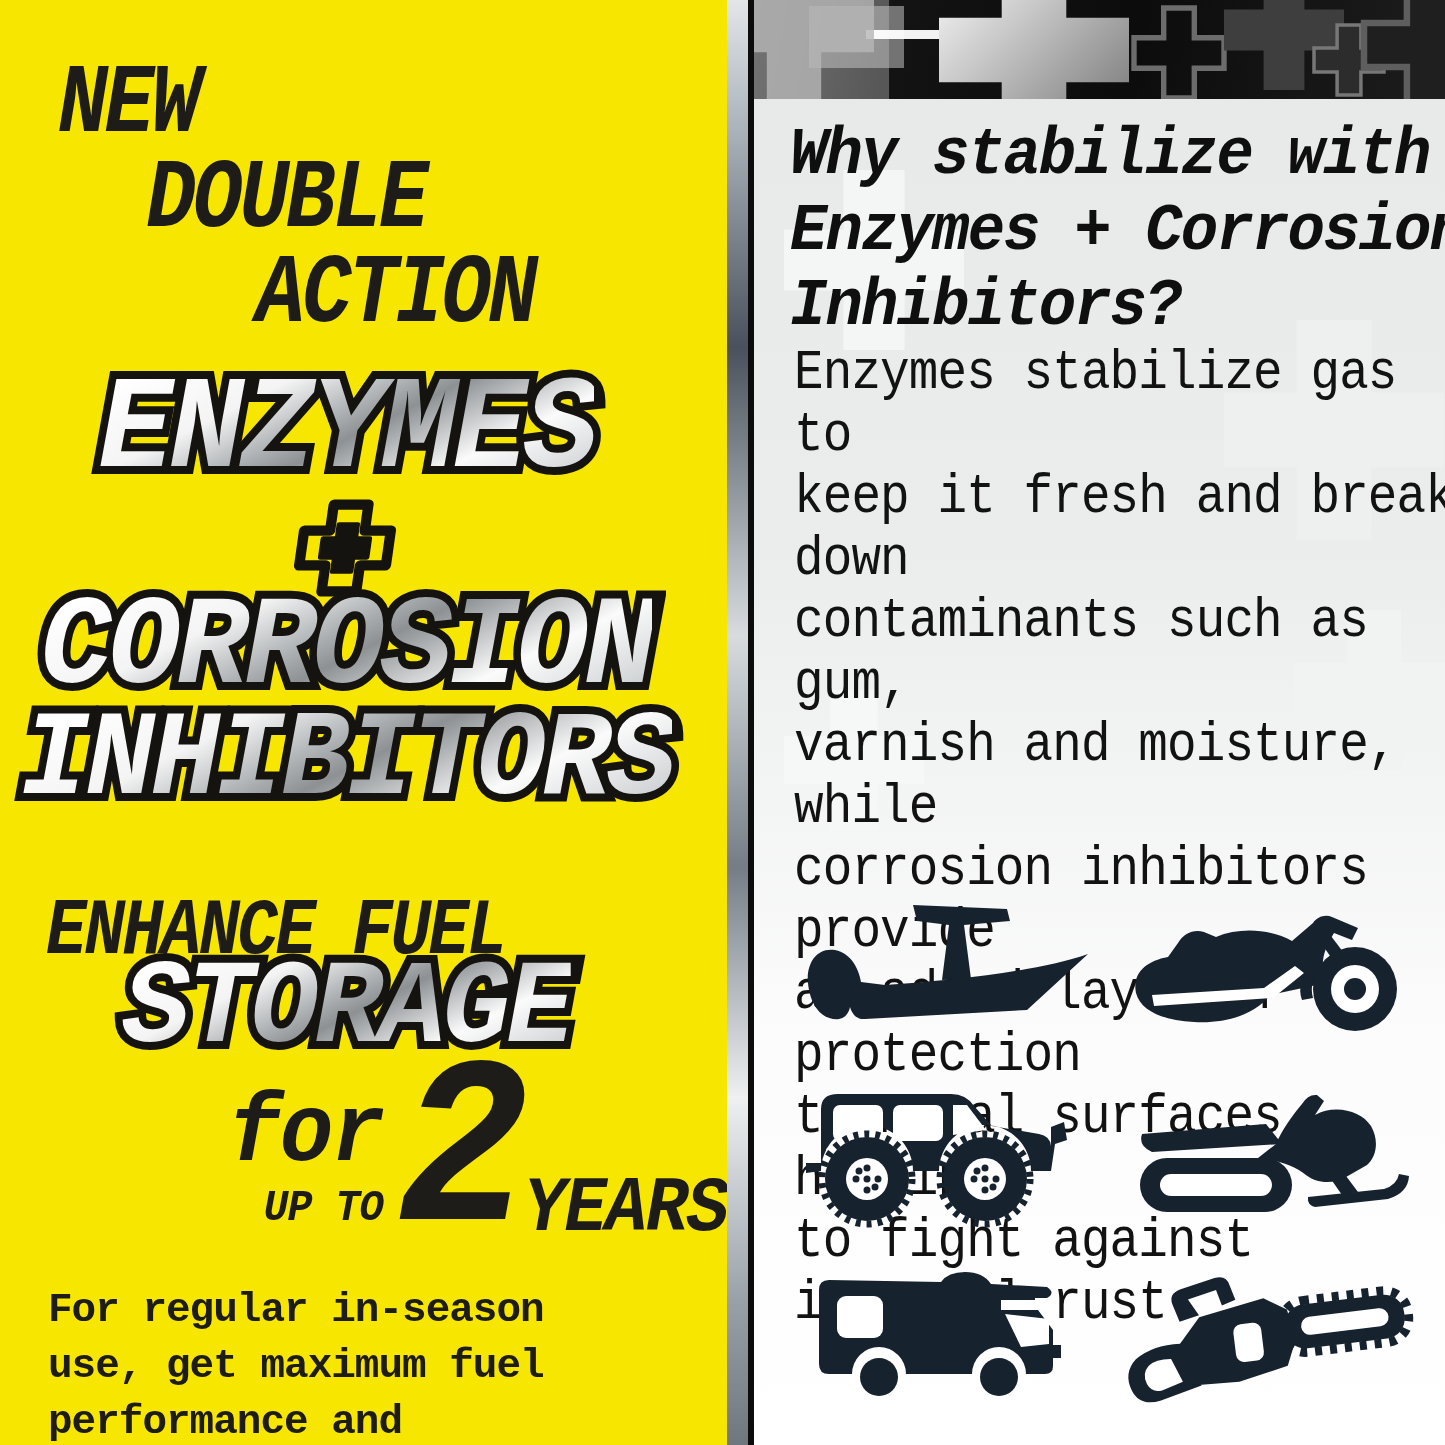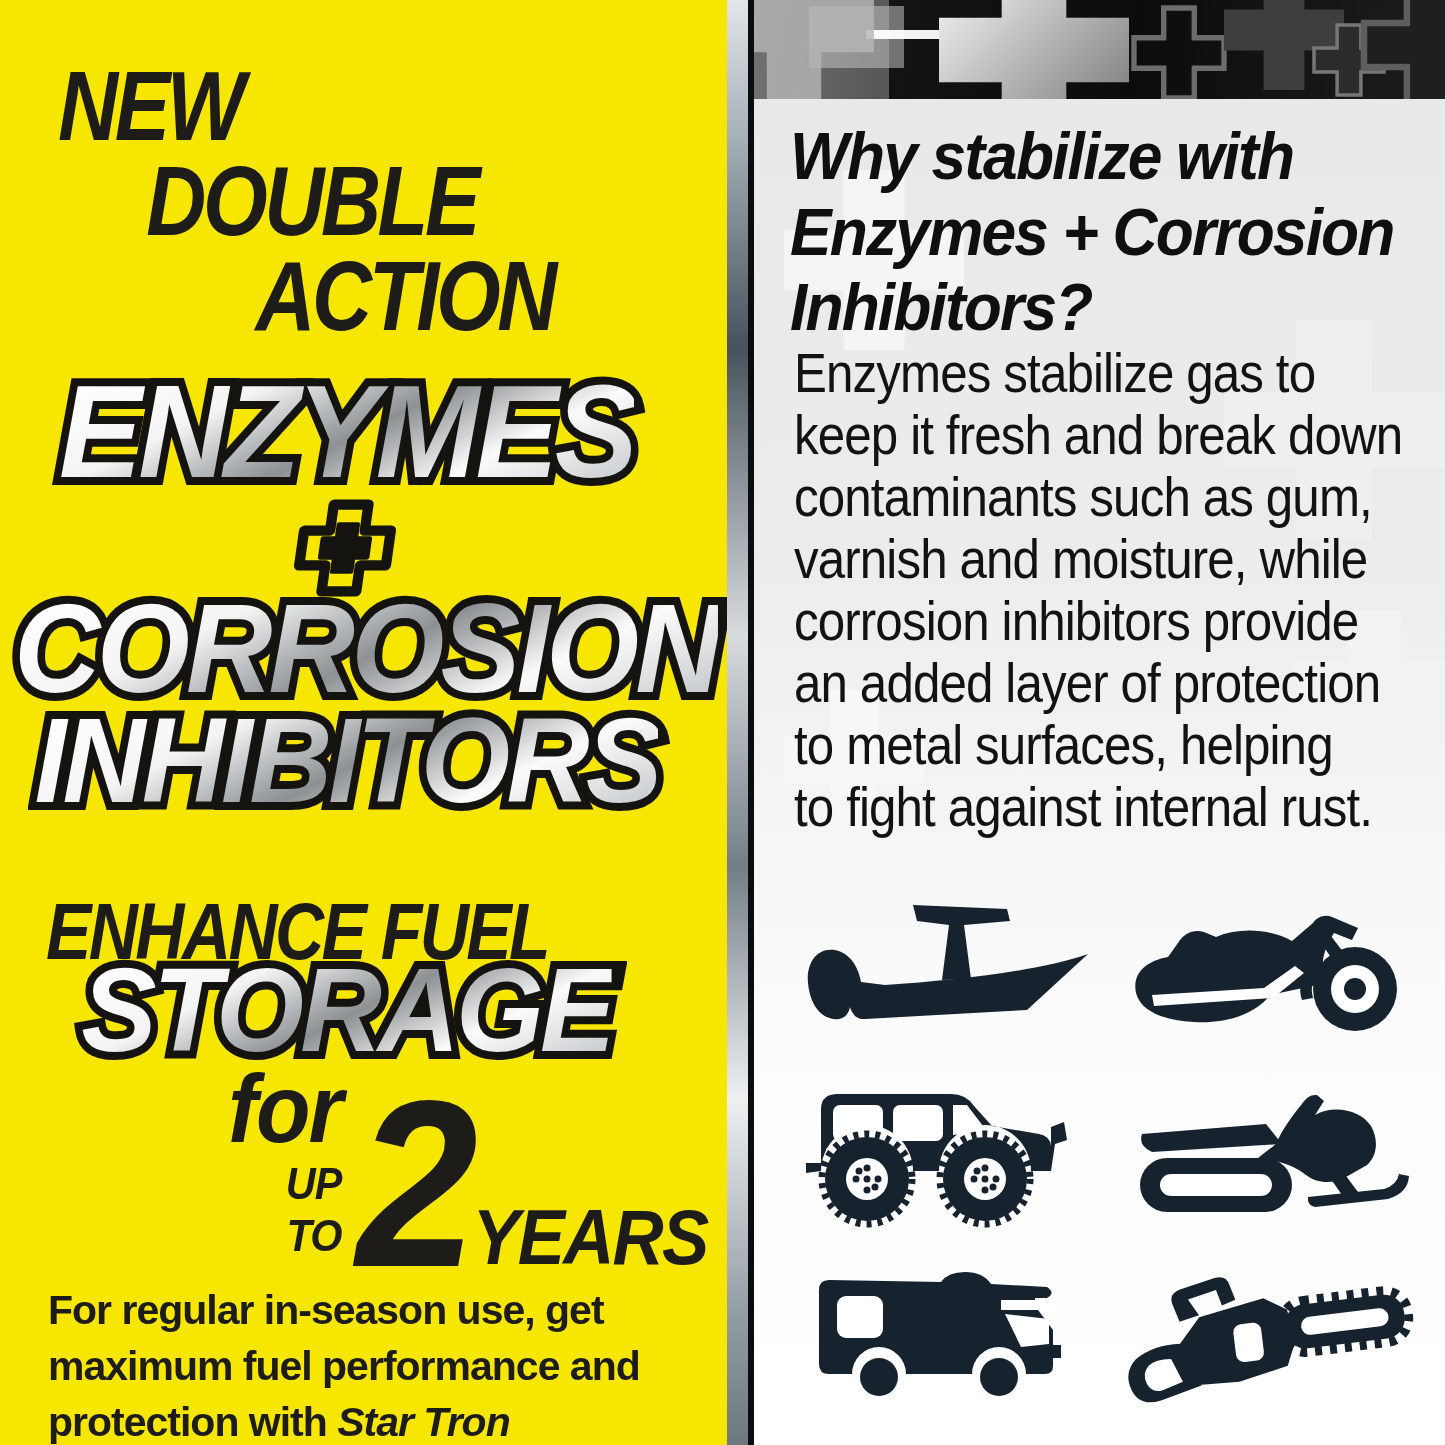--- a/index.html
+++ b/index.html
@@ -1,18 +1,18 @@
 <!DOCTYPE html>
 <html><head>
 <meta charset="utf-8">
 <style>
   html,body{margin:0;padding:0;background:#333;}
   .canvas{
     position:relative;width:1445px;height:1445px;overflow:hidden;
-    font-family:Liberation Sans, sans-serif;background:#0f766e;
+    font-family:Liberation Mono, monospace;background:#0f766e;
   }
   
   .left-panel{position:absolute;left:0;top:0;width:727px;height:1445px;background:#F7E600;}
   .ink{color:#1d1c19;}
   .headline{
     position:absolute;left:58px;top:58px;
     font-weight:bold;font-style:italic;font-size:99px;line-height:.96;
     letter-spacing:-4px;transform:scaleX(.84);transform-origin:top left;
   }
   .headline .l2{margin-left:105px;}

